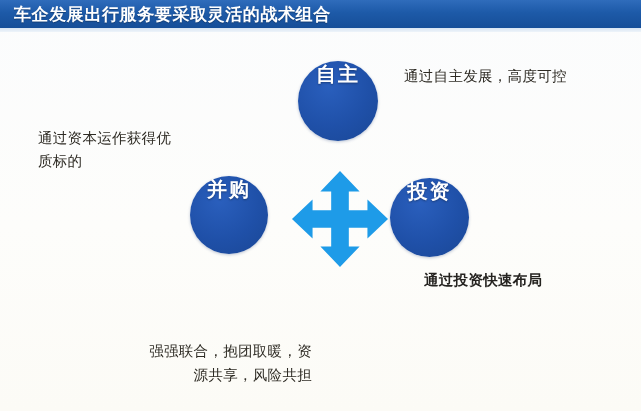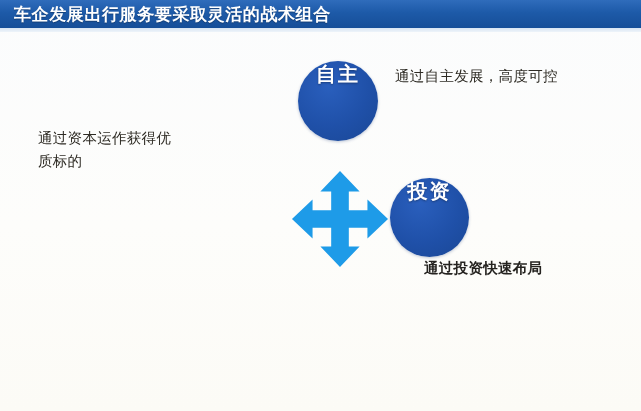--- a/index.html
+++ b/index.html
@@ -118,32 +118,32 @@
   
   .caption {
     position: absolute;
     color: #2e2b24;
     font-size: 14.5px;
     line-height: 23px;
     white-space: pre-line;
     letter-spacing: 0.3px;
   }
   #caption-top {
-    left: 395px;
+    left: 404px;
     top: 33px;
     text-align: right;
   }
   #caption-left {
     left: 38px;
     top: 95px;
     width: 192px;
   }
   #caption-right {
     left: 424px;
-    top: 225px;
+    top: 237px;
     font-weight: bold;
     color: #252320;
     text-align: left;
   }
   #caption-bottom {
     left: 86px;
     top: 307px;
     width: 226px;
     text-align: right;
     line-height: 24px;
@@ -158,34 +158,39 @@
     <div id="header-title">车企发展出行服务要采取灵活的战术组合</div>
   </div>
   <div id="header-underline"></div>
 
   <div id="canvas">
 
     <div class="node-circle" id="node-top">
       <span class="node-label">自主</span>
     </div>
 
+    <div class="node-circle" id="node-left">
+      <span class="node-label">并购</span>
+    </div>
 
     <div class="node-circle" id="node-right">
       <span class="node-label">投资</span>
     </div>
 
 
     <div id="center-arrow">
       <svg width="98" height="98" viewBox="0 0 100 100" aria-hidden="true">
         <polygon points="50,1 70,22 59,22 59,41 78,41 78,30 99,50 78,70 78,59 59,59 59,78 70,78 50,99 30,78 41,78 41,59 22,59 22,70 1,50 22,30 22,41 41,41 41,22 30,22" fill="#1e9be8"></polygon>
       </svg>
     </div>
 
     <div class="caption" id="caption-top">通过自主发展，高度可控</div>
 
     <div class="caption" id="caption-left">通过资本运作获得优
 质标的</div>
 
     <div class="caption" id="caption-right">通过投资快速布局</div>
 
+    <div class="caption" id="caption-bottom">强强联合，抱团取暖，资
+源共享，风险共担</div>
 
   </div>
 </div>
 
 </body></html>

